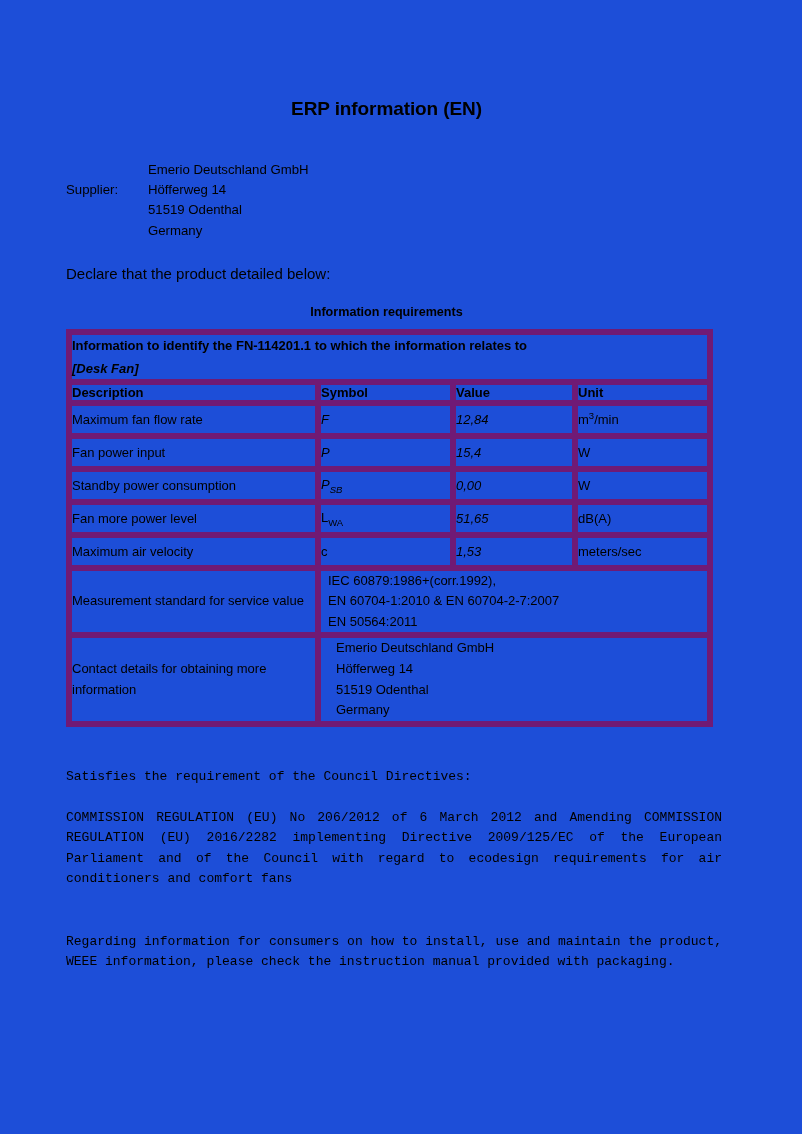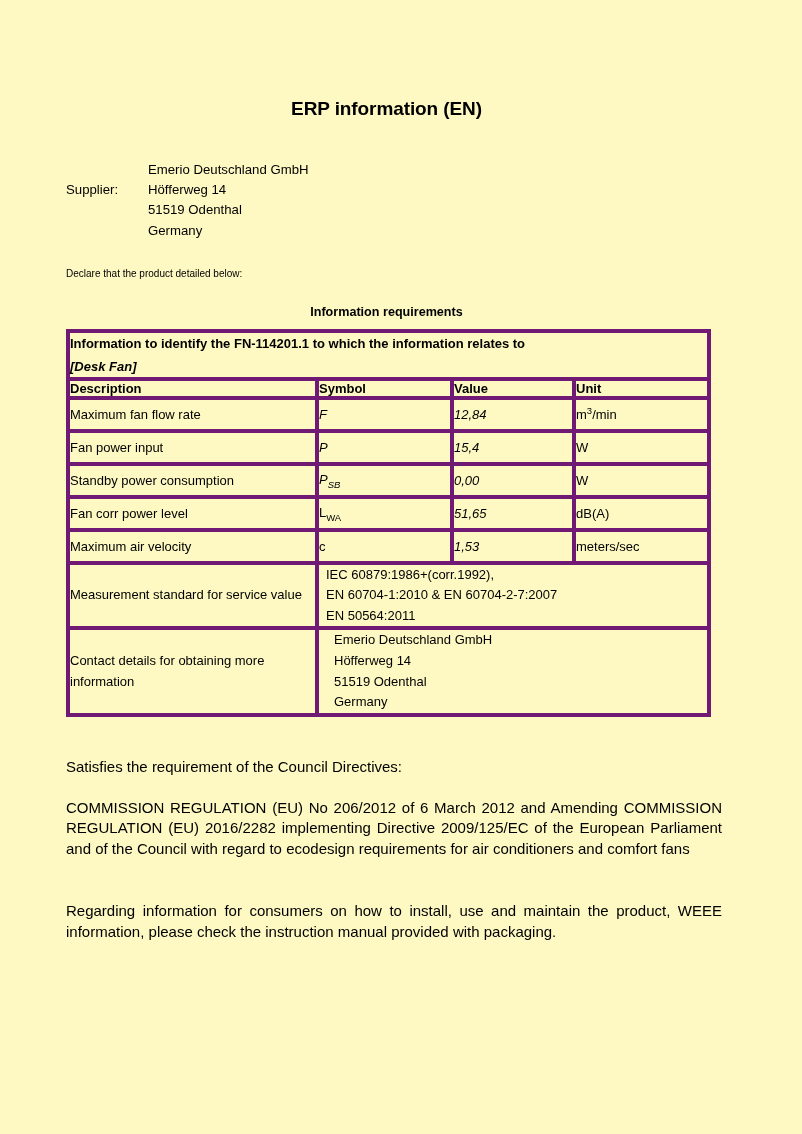--- a/index.html
+++ b/index.html
@@ -11,21 +11,21 @@
     width: 802px;
     height: 1134px;
     font-family: "Liberation Sans", sans-serif;
     color: #000000;
     -webkit-font-smoothing: antialiased;
   }
   .page {
     position: relative;
     width: 802px;
     height: 1134px;
-    background: #fef9c3;
+    background: #1d4ed8;
     box-sizing: border-box;
   }
   .content {
     position: absolute;
     left: 66px;
     top: 0;
     width: 656px;
   }
 
   
@@ -55,21 +55,21 @@
   }
   .supplier-addr {
     flex: 1;
   }
   .supplier-addr div {
     line-height: 20.2px;
   }
 
   .declare-line {
     margin-top: 23px;
-    font-size: 10px;
+    font-size: 15px;
     line-height: 20px;
   }
 
   
   .info-req-heading {
     margin-top: 21px;
     text-align: center;
     font-size: 12.6px;
     font-weight: bold;
     width: 641px;
@@ -77,21 +77,21 @@
 
   
   table.erp {
     margin-top: 10px;
     border-collapse: collapse;
     width: 641px;
     table-layout: fixed;
     font-size: 13px;
   }
   table.erp td, table.erp th {
-    border: 4px solid #701a75;
+    border: 6px solid #701a75;
     padding: 0;
     vertical-align: middle;
     text-align: left;
   }
   .cell-pad {
     padding: 6px 5px 6px 6px;
   }
   .hdr-merged {
     text-align: center;
     font-weight: bold;
@@ -161,22 +161,23 @@
     padding-left: 6px;
     padding-right: 4px;
   }
   .std-list div { line-height: 20.5px; }
   .contact-list { padding-left: 15px; }
   .contact-list div { line-height: 20.6px; }
 
   
   .footer-block {
     margin-top: 40px;
-    font-size: 15px;
+    font-size: 13px;
     width: 656px;
+    font-family: Liberation Mono, monospace;
   }
   .para-plain {
     line-height: 20px;
   }
   .para-just {
     text-align: justify;
     line-height: 20.5px;
     margin-top: 21px;
   }
   .para-last {
@@ -246,21 +247,21 @@
 
 
         <tr class="row-cell">
           <td class="cell-pad desc-cell">Standby power consumption</td>
           <td class="cell-pad sym-cell"><span class="sym-i">P</span><span class="sub-i">SB</span></td>
           <td class="cell-pad val-cell">0,00</td>
           <td class="cell-pad unit-cell"><span>W</span></td>
         </tr>
 
         <tr class="row-cell">
-          <td class="cell-pad desc-cell">Fan corr power level</td>
+          <td class="cell-pad desc-cell">Fan more power level</td>
           <td class="cell-pad sym-cell"><span class="sym-u">L</span><span class="sub-u">WA</span></td>
           <td class="cell-pad val-cell">51,65</td>
           <td class="cell-pad unit-cell"><span>dB(A)</span></td>
         </tr>
 
         <tr class="row-cell">
           <td class="cell-pad desc-cell">Maximum air velocity</td>
           <td class="cell-pad sym-cell"><span class="sym-u">c</span></td>
           <td class="cell-pad val-cell">1,53</td>
           <td class="cell-pad unit-cell"><span>meters/sec</span></td>

